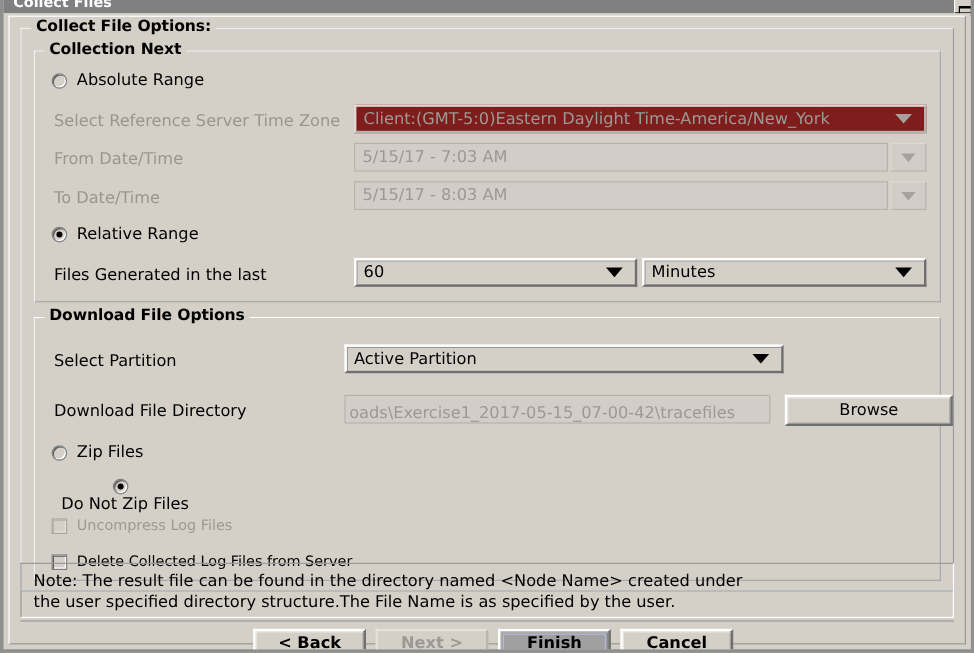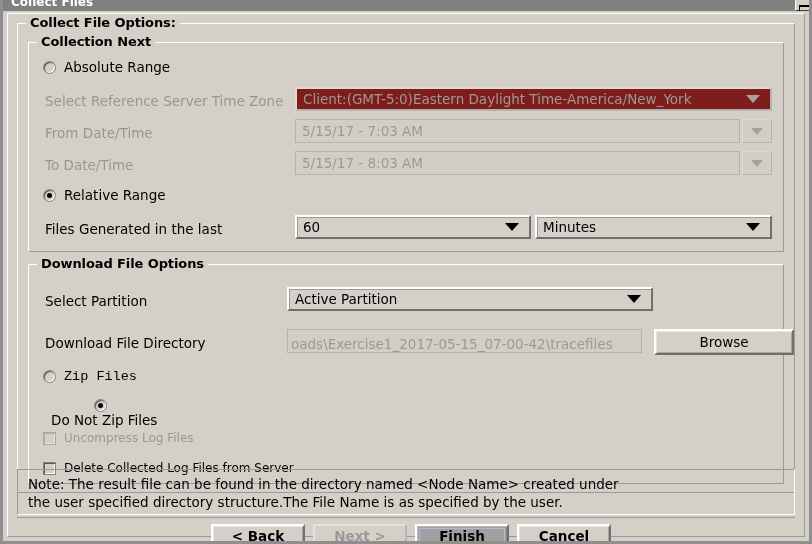--- a/index.html
+++ b/index.html
@@ -402,21 +402,21 @@
         </div>
 
         <span class="lbl" style="left:16px; top:70px;">Download File Directory</span>
         <div class="textfield" style="left:258px; top:64px; width:355px; height:24px;">
           <span>oads\Exercise1_2017-05-15_07-00-42\tracefiles</span>
         </div>
         <div class="btn" style="left:625px; top:64px; width:140px; height:26px; font-weight:normal;">
           <span>Browse</span>
         </div>
 
-        <div class="radio-row" style="left:14px; top:104px;font-family:Liberation Mono, monospace;">
+        <div class="radio-row" style="left:14px; top:104px;">
           <span class="radio"></span>
           <span class="radio-label">Zip Files</span>
         </div>
 
         <div class="radio-row" style="left:14px; top:134px;flex-direction:column;">
           <span class="radio checked"></span>
           <span class="radio-label">Do Not Zip Files</span>
         </div>
 
         <div class="check-row" style="left:14px; top:166px;">

